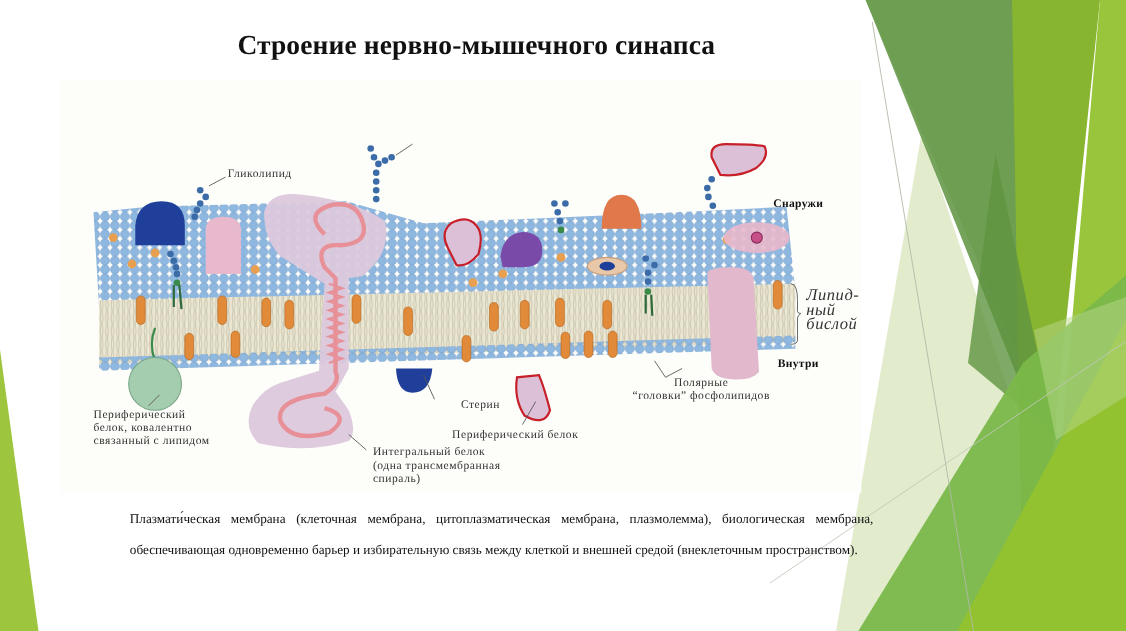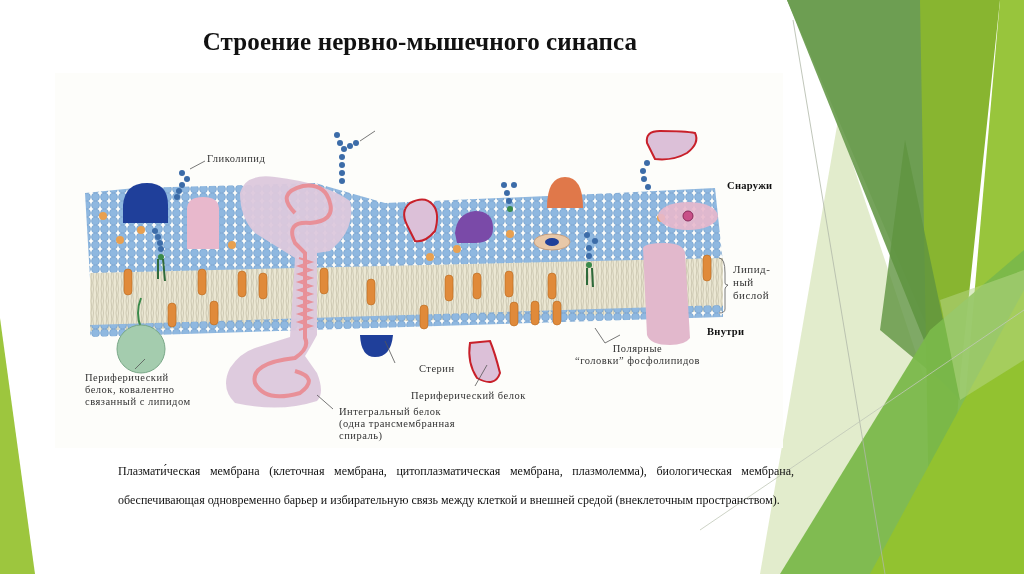--- a/index.html
+++ b/index.html
@@ -6,32 +6,33 @@
   body {
     width: 1024px; height: 574px; overflow: hidden; position: relative;
     background: #ffffff;
     font-family: "Liberation Serif", "DejaVu Serif", serif;
   }
   .deco { position: absolute; left: 0; top: 0; width: 1024px; height: 574px; pointer-events: none; }
   .title {
     position: absolute; left: 0; width: 840px; top: 28px; text-align: center;
     font-family: "Liberation Serif", serif; font-weight: bold; font-size: 25px; color: #111;
     letter-spacing: 0.1px;
+    padding-left: 13px;
   }
   .figure {
     position: absolute; left: 55px; top: 73px; width: 728px; height: 375px;
     background: #fdfdfa;
   }
   .figure svg { position: absolute; left: 0; top: 0; }
   .lbl {
     position: absolute; font-family: "Liberation Serif", serif; font-size: 10.5px;
     color: #333; line-height: 12px; white-space: pre-line; letter-spacing: 0.5px;
   }
   .lbl.bold { font-weight: bold; color: #111; letter-spacing: 0.3px; }
-  .lbl.lipid { font-size: 11px; line-height: 13px; color: #333; }
+  .lbl.lipid { font-size: 15px; line-height: 13px; color: #333; font-style: italic; }
   .desc {
     position: absolute; left: 118px; top: 457px; width: 676px;
     font-family: "Liberation Serif", serif; font-size: 12px; color: #111;
     line-height: 29px; text-align: justify; text-align-last: left;
   }
 </style>
 </head>
 <body>
 
 <svg class="deco" viewBox="0 0 1024 574">
@@ -189,21 +190,21 @@
       <line x1="330" y1="268" x2="340" y2="290"></line>
       <line x1="432" y1="292" x2="420" y2="313"></line>
       <path d="M540,255 L550,270 L565,262"></path>
       <line x1="90" y1="286" x2="80" y2="296"></line>
       <line x1="262" y1="322" x2="278" y2="336"></line>
       <path d="M664,185 Q670,185 670,200 L670,210 Q670,212 673,212 Q670,214 670,216 L670,236 Q670,240 664,240"></path>
     </g>
   </svg>
 
   <div class="lbl" style="left:152px; top:80px;">Гликолипид</div>
-  <div class="lbl bold" style="left:648px; top:107px;margin-left:24px;">Снаружи</div>
+  <div class="lbl bold" style="left:648px; top:107px;">Снаружи</div>
   <div class="lbl lipid" style="left:678px; top:190px;">Липид-
 ный
 бислой</div>
   <div class="lbl bold" style="left:652px; top:253px;">Внутри</div>
   <div class="lbl" style="left:520px; top:270px; text-align:center;font-family:Liberation Serif, serif;">Полярные
 “головки” фосфолипидов</div>
   <div class="lbl" style="left:364px; top:290px;">Стерин</div>
   <div class="lbl" style="left:356px; top:317px;">Периферический белок</div>
   <div class="lbl" style="left:30px; top:299px;">Периферический
 белок, ковалентно

